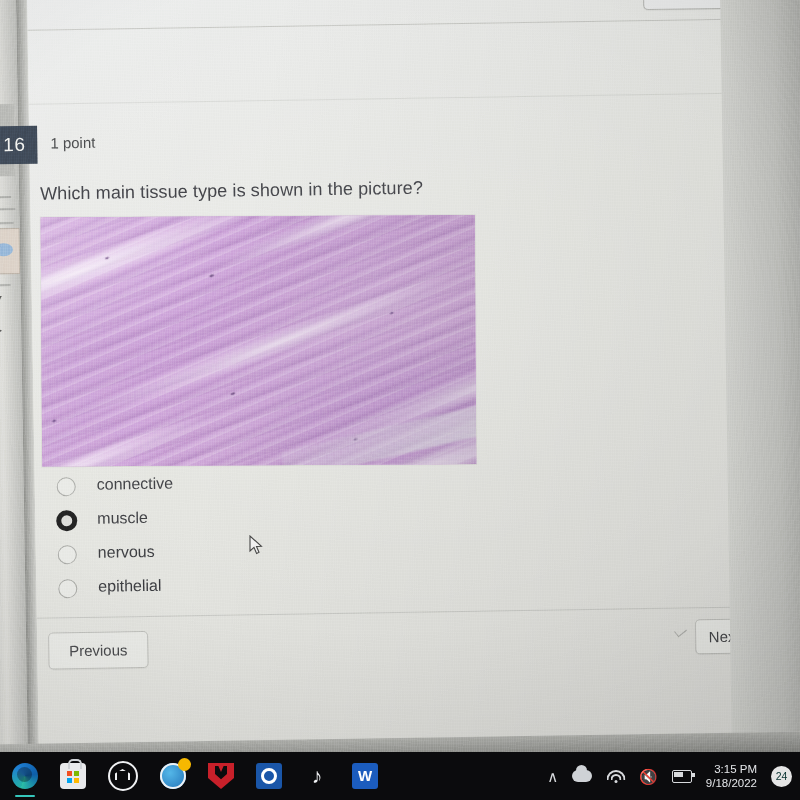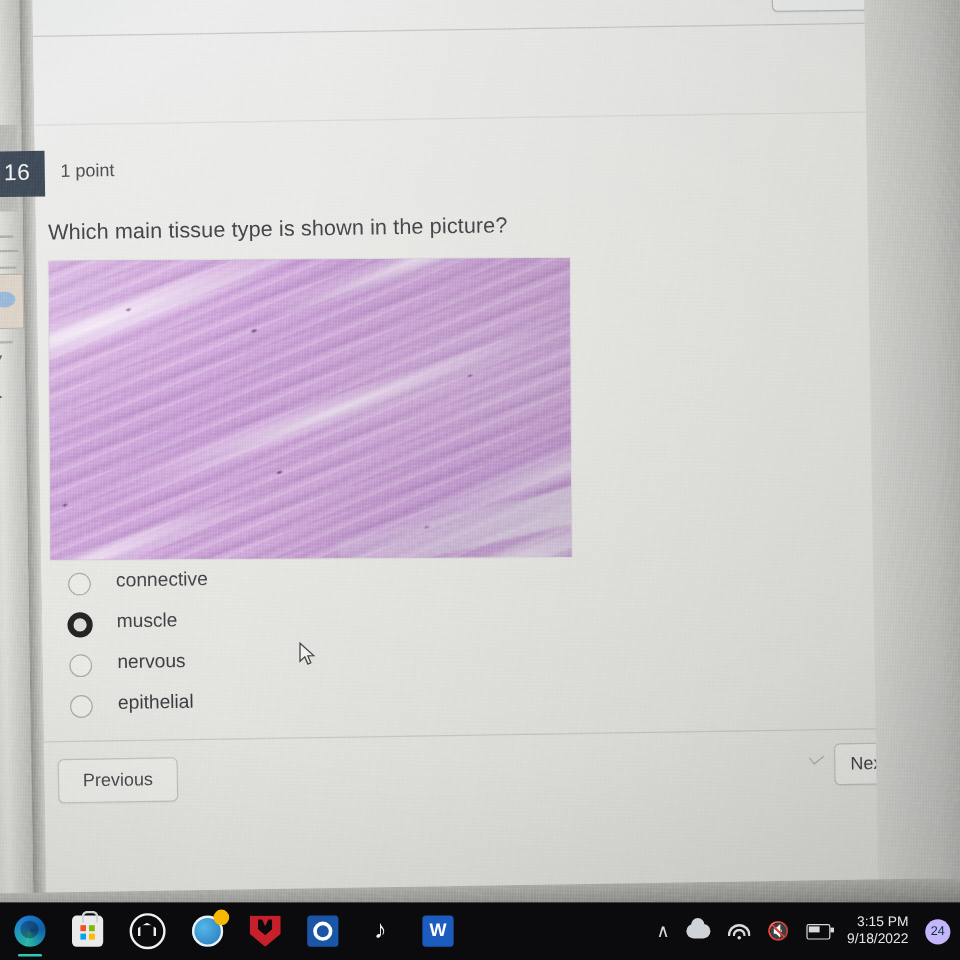--- a/index.html
+++ b/index.html
@@ -296,21 +296,21 @@
   .ic-tiktok{color:#f2f3f5;font-size:21px;line-height:26px;text-align:center;}
   .ic-word{
     background:#1b5cbe;border-radius:3px;
     color:#fff;font-size:15px;line-height:26px;text-align:center;font-weight:bold;
   }
 
   #tb-right{position:absolute;right:8px;top:0;height:48px;display:flex;align-items:center;gap:14px;}
   .tray{color:#d8dadd;font-size:15px;line-height:1;display:block;}
   #clock{color:#e4e6e9;font-size:11.5px;text-align:right;line-height:14px;}
   #badge{
-    width:21px;height:21px;border-radius:50%;background:#c4b5fd;color:#06312f;
+    width:21px;height:21px;border-radius:50%;background:#e5e5e5;color:#06312f;
     font-size:10.5px;display:flex;align-items:center;justify-content:center;
   }
 
   
   .ic-wifi{width:19px;height:14px;position:relative;}
   .ic-wifi b,.ic-wifi s{position:absolute;left:50%;transform:translateX(-50%);border:2px solid #d8dadd;border-bottom:none;border-radius:12px 12px 0 0;}
   .ic-wifi b{bottom:3px;width:15px;height:8px;}
   .ic-wifi s{bottom:3px;width:7px;height:4px;}
   .ic-wifi::after{content:"";position:absolute;left:50%;bottom:0;transform:translateX(-50%);width:3px;height:3px;border-radius:50%;background:#d8dadd;}
   .ic-cloud{

